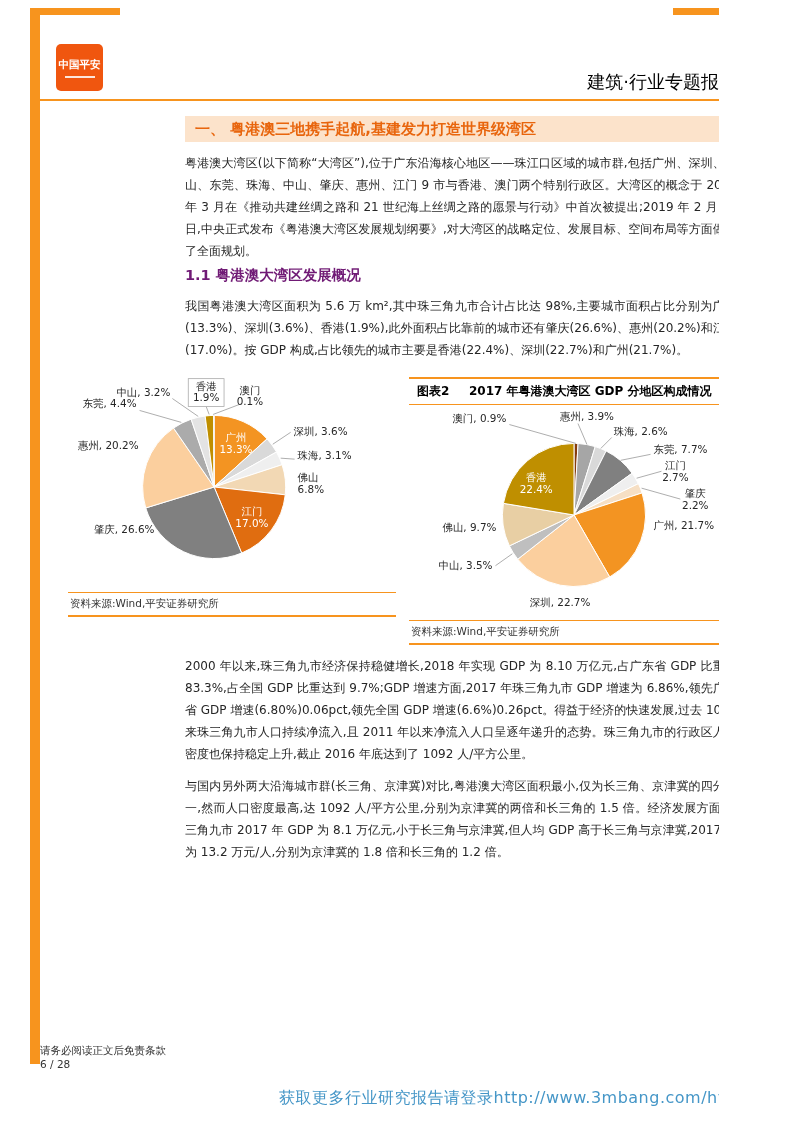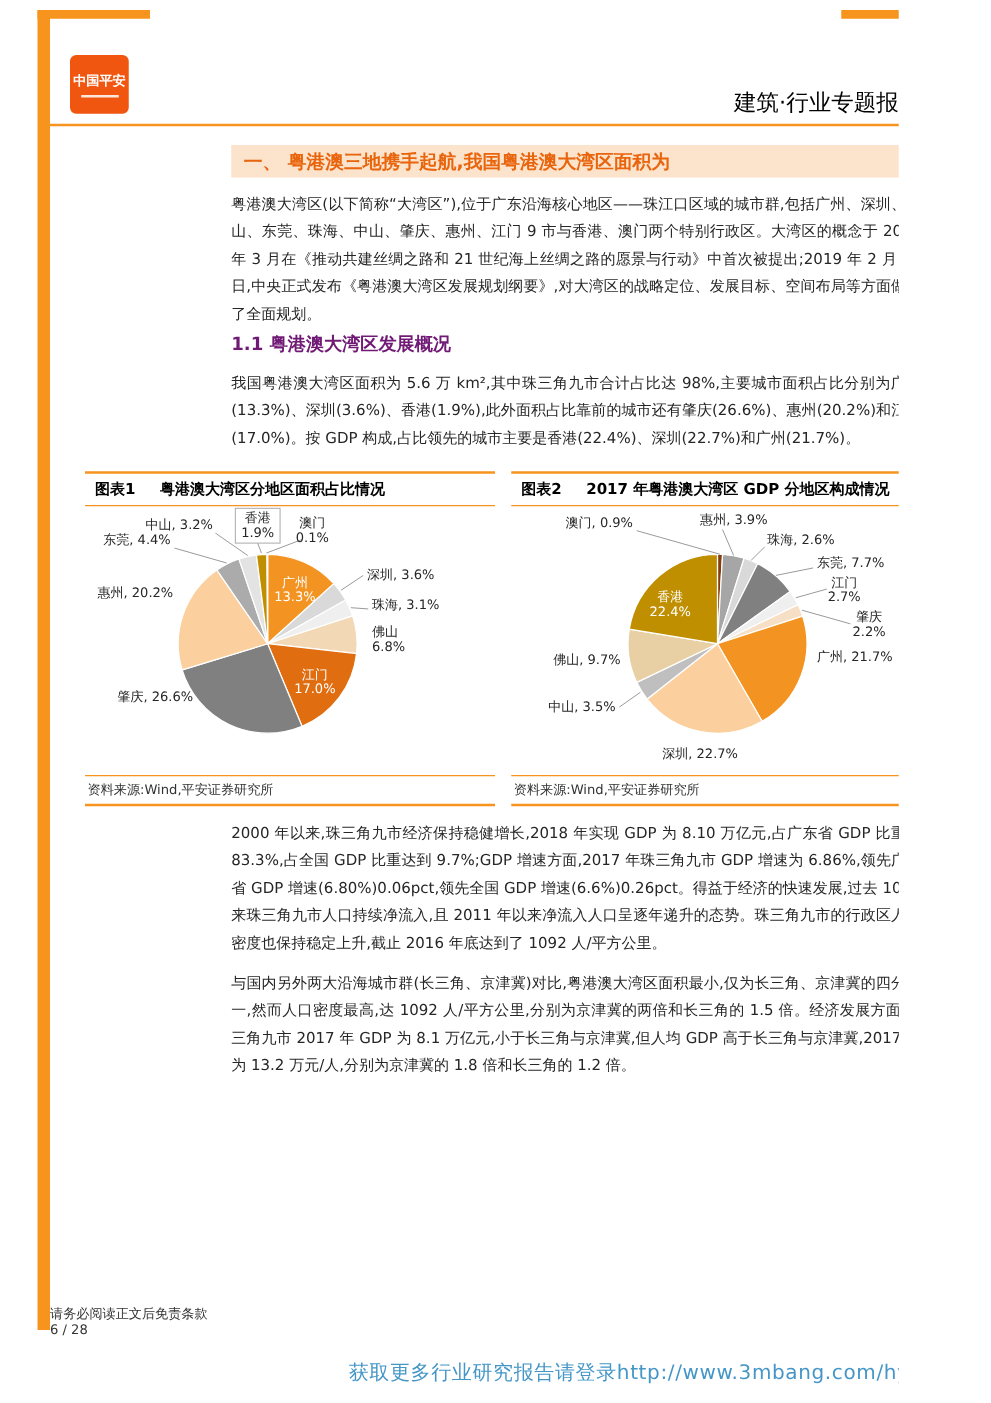--- a/index.html
+++ b/index.html
@@ -61,36 +61,32 @@
     <div class="logo-box">
       <span class="logo-text">中国平安</span>
       <span class="logo-sub"></span>
     </div>
     <div class="report-type">建筑·行业专题报告</div>
   </div>
   <div class="header-rule"></div>
 
   <div class="content">
 
-    <div class="title-banner">一、 粤港澳三地携手起航,我国粤港澳大湾区面积为</div>
+    <div class="title-banner">一、 粤港澳三地携手起航,基建发力打造世界级湾区</div>
 
     <p class="para">粤港澳大湾区(以下简称“大湾区”),位于广东沿海核心地区——珠江口区域的城市群,包括广州、深圳、佛山、东莞、珠海、中山、肇庆、惠州、江门 9 市与香港、澳门两个特别行政区。大湾区的概念于 2015 年 3 月在《推动共建丝绸之路和 21 世纪海上丝绸之路的愿景与行动》中首次被提出;2019 年 2 月 18 日,中央正式发布《粤港澳大湾区发展规划纲要》,对大湾区的战略定位、发展目标、空间布局等方面做出了全面规划。</p>
 
 
     <div class="subsection">1.1 粤港澳大湾区发展概况</div>
 
     <p class="para">我国粤港澳大湾区面积为 5.6 万 km²,其中珠三角九市合计占比达 98%,主要城市面积占比分别为广州(13.3%)、深圳(3.6%)、香港(1.9%),此外面积占比靠前的城市还有肇庆(26.6%)、惠州(20.2%)和江门(17.0%)。按 GDP 构成,占比领先的城市主要是香港(22.4%)、深圳(22.7%)和广州(21.7%)。</p>
 
     <div class="charts-row">
 
       <div class="chart-box">
-        <div class="chart-header">
-          <span class="figure-label">图表1</span>
-          <span class="figure-title">粤港澳大湾区分地区面积占比情况</span>
-        </div>
         <div class="chart-plot">
           <svg class="pie-svg" viewBox="0 0 330 215">
               <path d="M147 110 L147.0 38.0 A72 72 0 0 1 200.3 61.6 Z" fill="#F39422" stroke="#fff" stroke-width="1"></path>
               <path d="M147 110 L200.3 61.6 A72 72 0 0 1 209.8 74.8 Z" fill="#D9D9D9" stroke="#fff" stroke-width="1"></path>
               <path d="M147 110 L209.8 74.8 A72 72 0 0 1 215.4 87.6 Z" fill="#EFEFEF" stroke="#fff" stroke-width="1"></path>
               <path d="M147 110 L215.4 87.6 A72 72 0 0 1 218.6 117.9 Z" fill="#F2D8B4" stroke="#fff" stroke-width="1"></path>
               <path d="M147 110 L218.6 117.9 A72 72 0 0 1 174.7 176.5 Z" fill="#E06D10" stroke="#fff" stroke-width="1"></path>
               <path d="M147 110 L174.7 176.5 A72 72 0 0 1 78.2 131.1 Z" fill="#808080" stroke="#fff" stroke-width="1"></path>
               <path d="M147 110 L78.2 131.1 A72 72 0 0 1 106.2 50.7 Z" fill="#FBCF9E" stroke="#fff" stroke-width="1"></path>
               <path d="M147 110 L106.2 50.7 A72 72 0 0 1 123.9 41.8 Z" fill="#ABABAB" stroke="#fff" stroke-width="1"></path>

